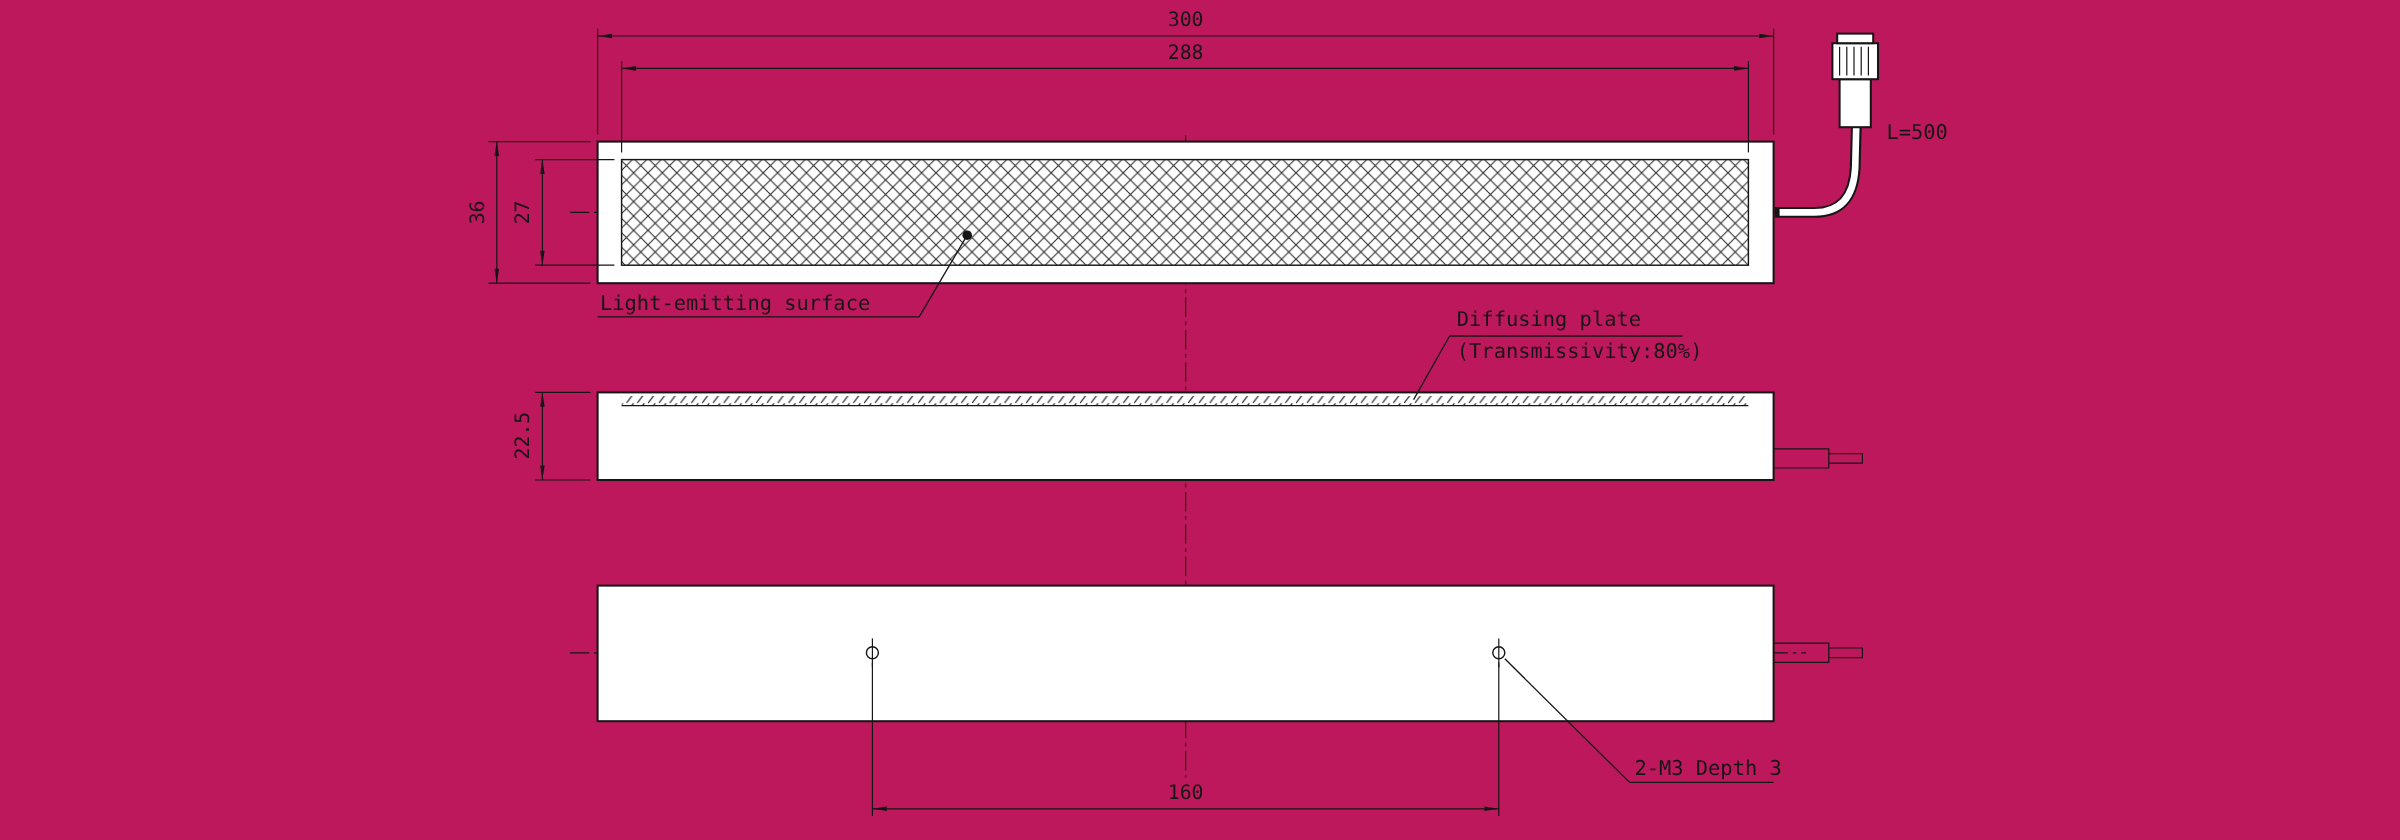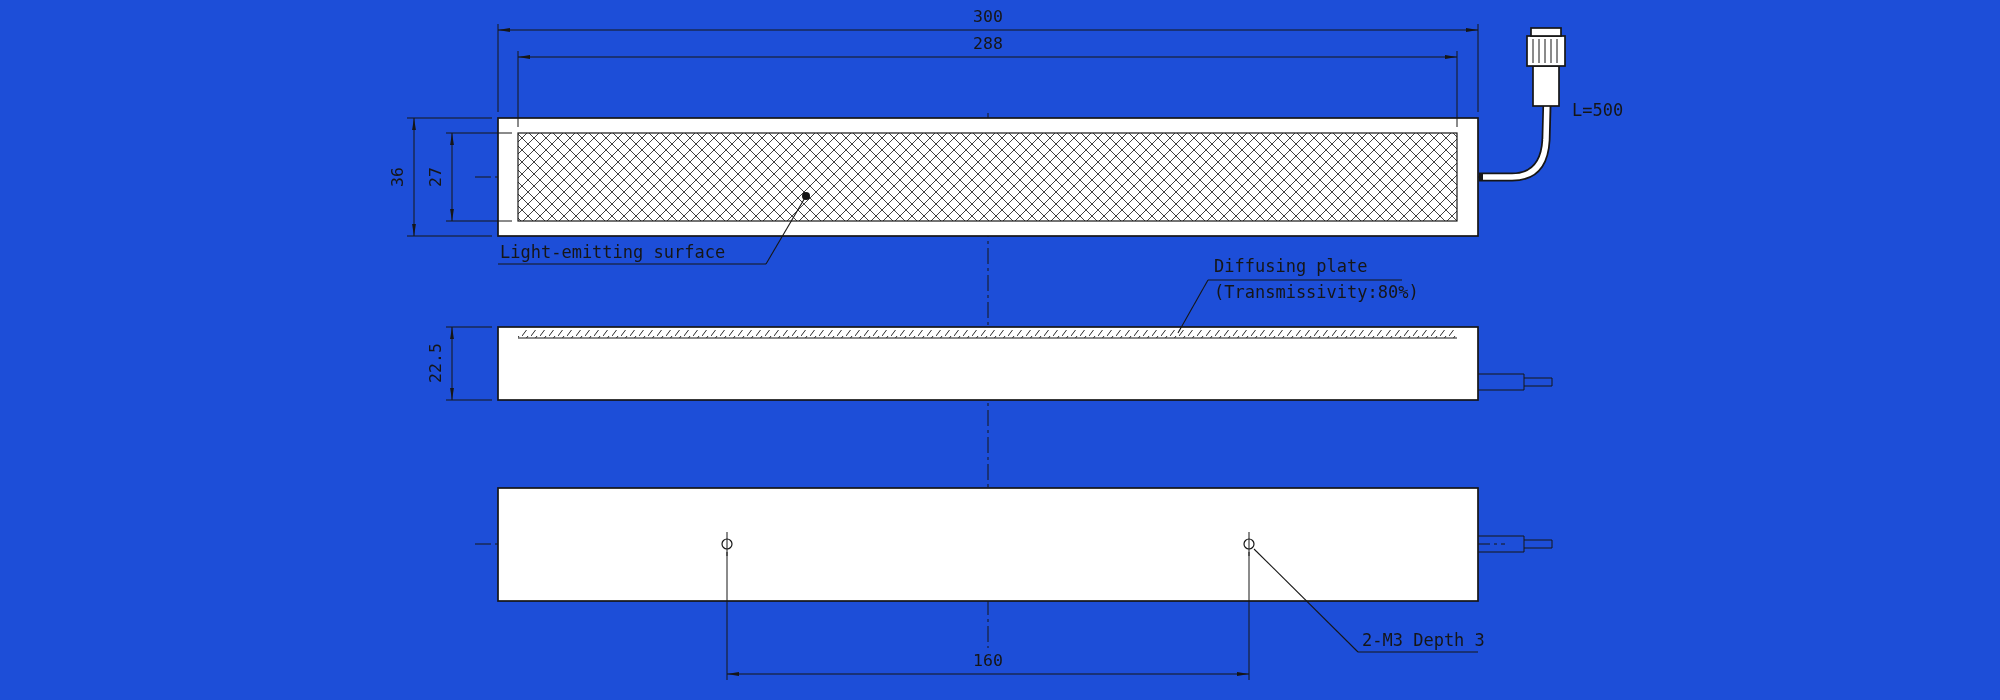--- a/index.html
+++ b/index.html
@@ -1,19 +1,19 @@
 <!DOCTYPE html>
 <html><head>
 <meta charset="utf-8">
 <style>
   html,body{margin:0;padding:0;background:#ffffff;}
   .canvas{
     position:relative;
     width:2000px;height:700px;
-    background:#1d4ed8;
+    background:#be185d;
     font-family:"DejaVu Sans Mono","Liberation Mono",monospace;
     overflow:hidden;
   }
   svg{position:absolute;top:0;left:0;}
   svg text{
     font-family:"DejaVu Sans Mono","Liberation Mono",monospace;
     fill:#161616;
   }
   .dim-text{font-size:16.5px;}
   .label-text{font-size:17px;}

